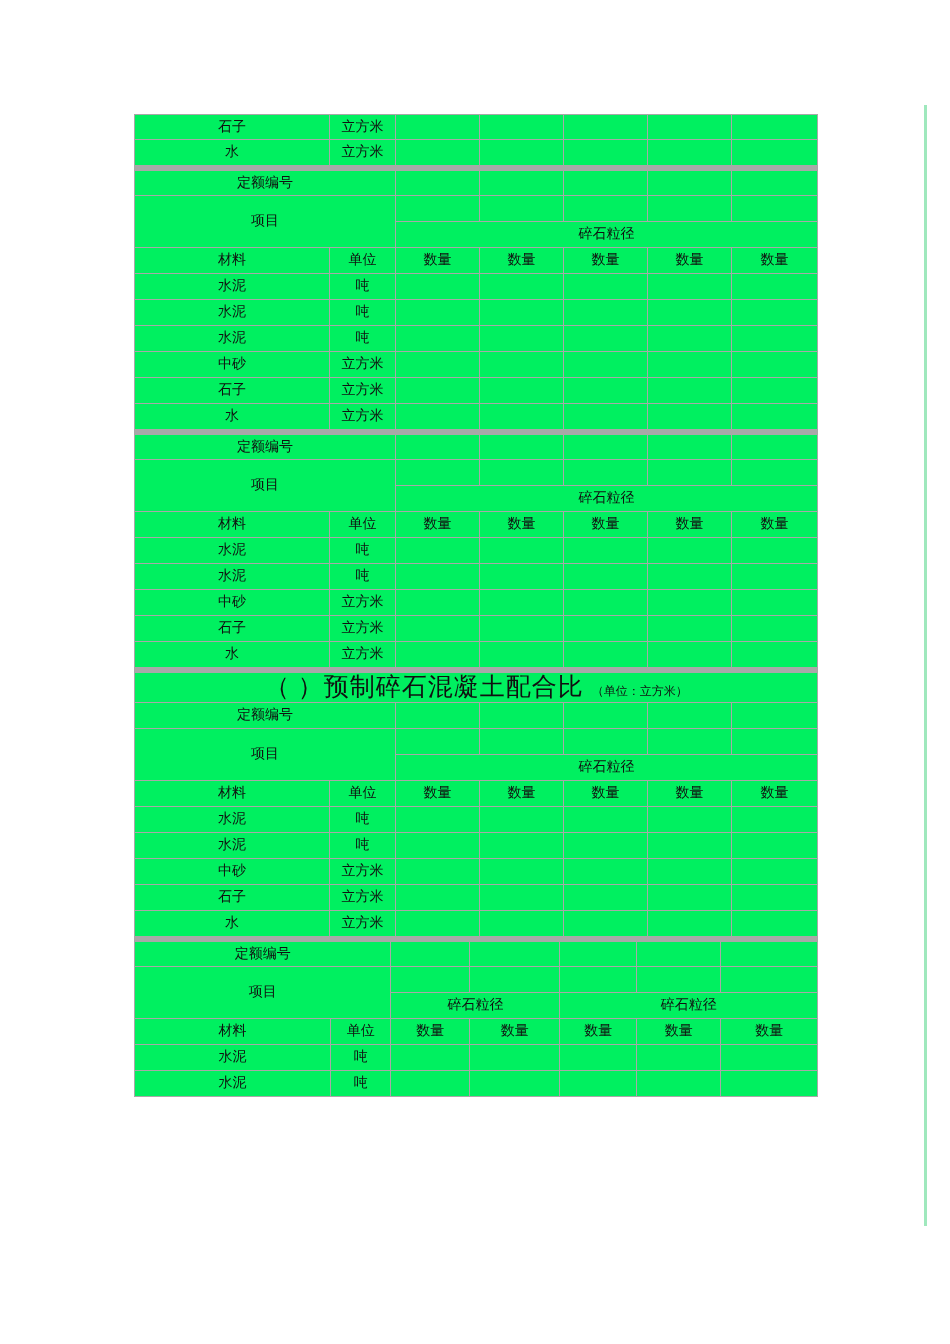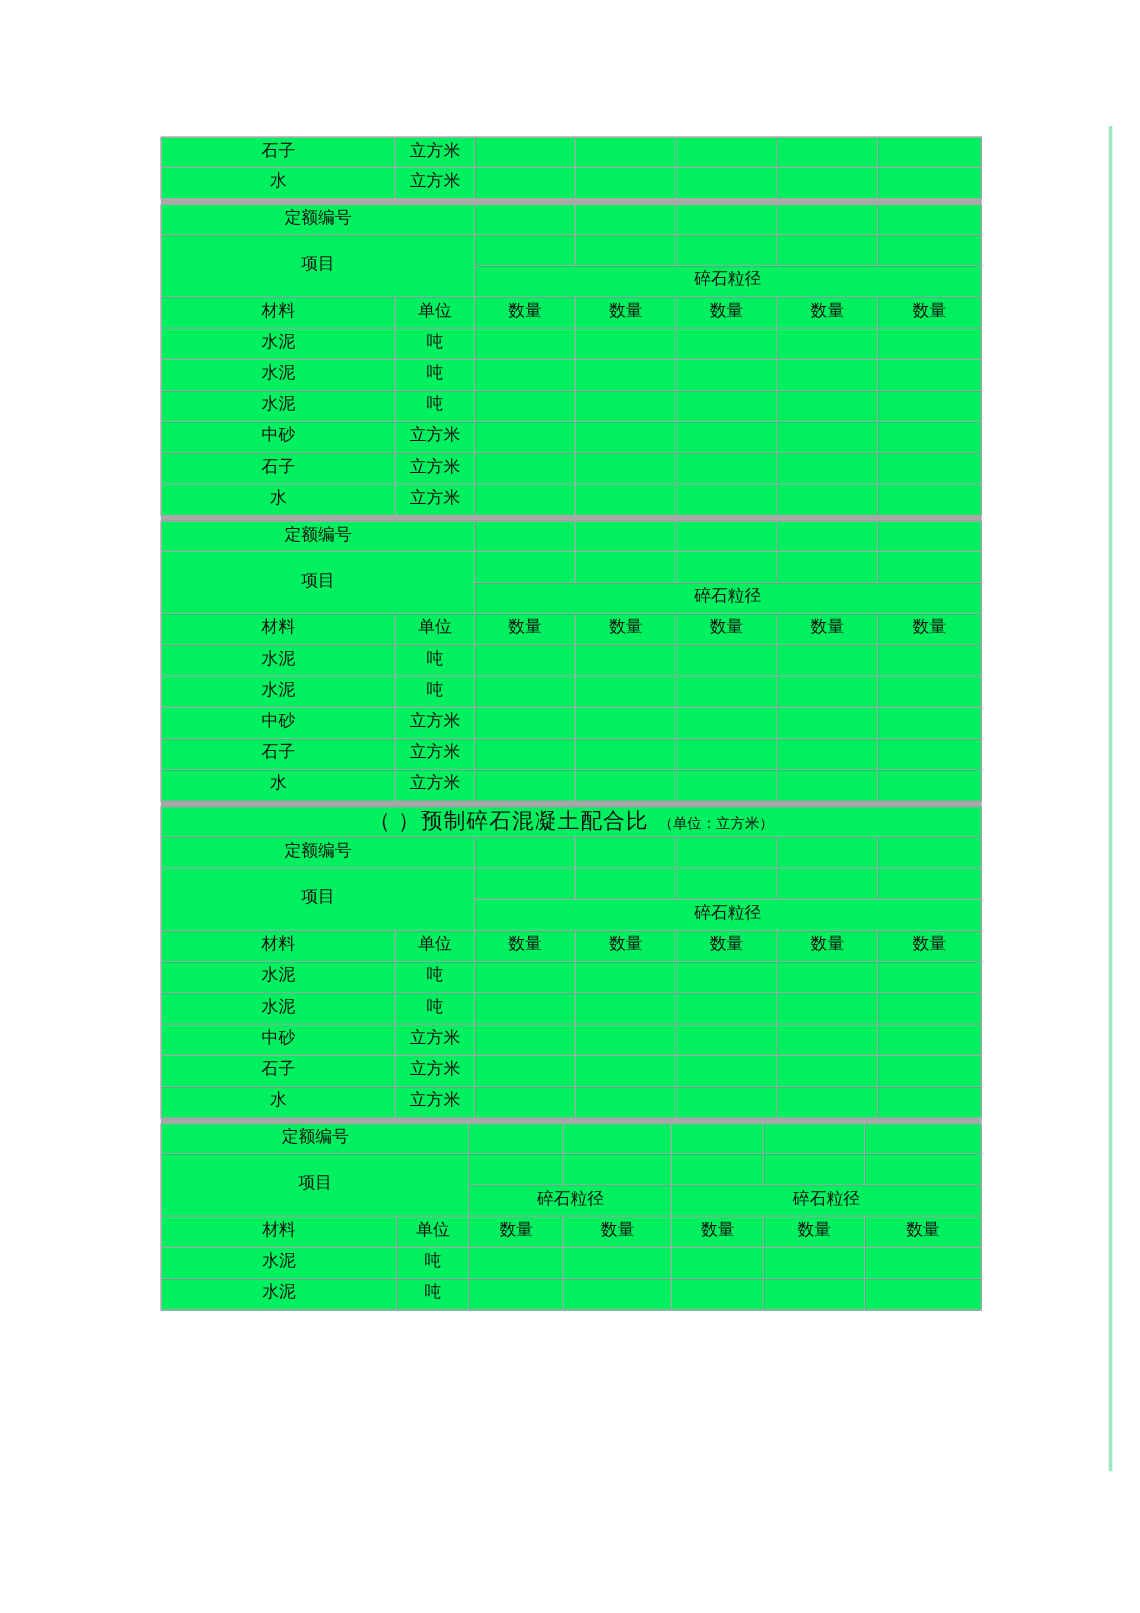--- a/index.html
+++ b/index.html
@@ -36,21 +36,21 @@
     position: absolute;
     left: 134px;
     top: 114px;
     width: 684px;
   }
   table.grid {
     border-collapse: separate;
     border-spacing: 0;
     width: 684px;
     table-layout: fixed;
-    background: #4c1d95;
+    background: #c2410c;
   }
   table.grid td {
     background: #00f060;
     border: 1px solid #a8a8a8;
     border-top: 0;
     border-left: 0;
     padding: 0;
     text-align: center;
     vertical-align: middle;
     color: #101010;
@@ -69,21 +69,21 @@
   }
   td.tall { height: 29px; margin-left: 16px; }
   td.proj { height: 58px; font-family: Liberation Mono, monospace; }
   td.titlecell {
     height: 78px;
     text-align: center;
     vertical-align: bottom;
     padding-bottom: 4px;
   }
   .title-main {
-    font-size: 18px;
+    font-size: 25px;
     letter-spacing: 1px;
   }
   .title-unit {
     font-size: 12px;
     vertical-align: baseline;
     padding-left: 8px;
   }
 </style>
 </head>
 <body>

